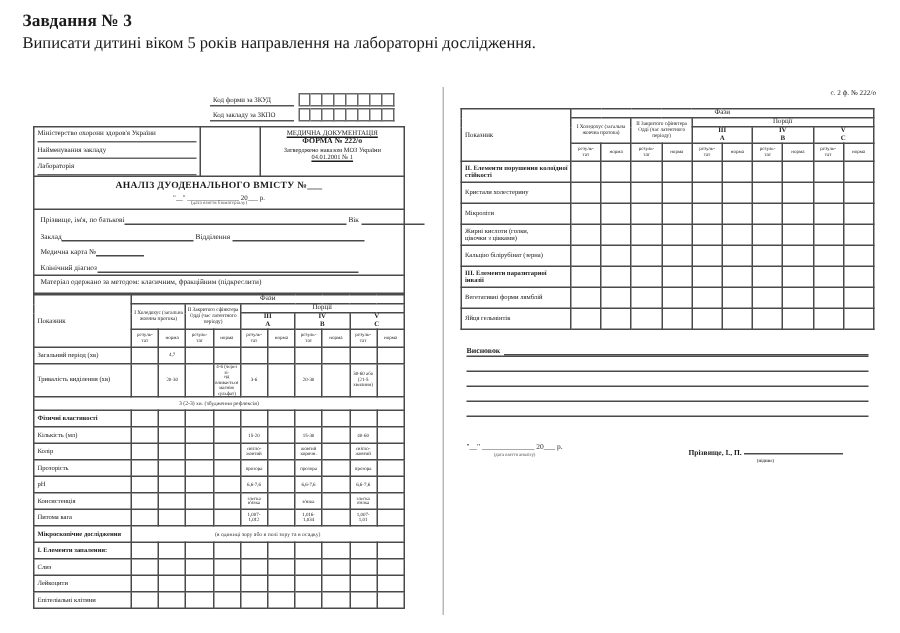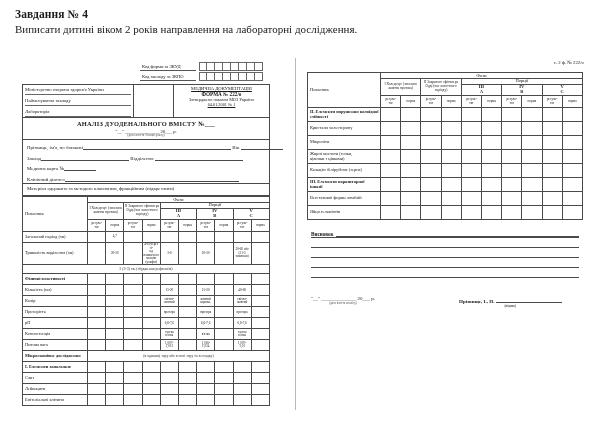--- a/index.html
+++ b/index.html
@@ -144,22 +144,22 @@
     font-size:5px;
   }
   .sigrow .datepart{position:absolute;left:0;top:0;white-space:nowrap;}
   .sigrow .namepart{position:absolute;left:148px;top:0;white-space:nowrap;font-weight:bold;}
   .tiny{font-size:3.2px;color:#555;display:block;text-align:center;}
   .dash{display:inline-block;border-bottom:1px solid #4a4a4a;height:6px;}
 </style>
 </head>
 <body>
 
-<div class="task-title">Завдання № 4</div>
-<div class="task-sub">Виписати дитині віком 2 років направлення на лабораторні дослідження.</div>
+<div class="task-title">Завдання № 3</div>
+<div class="task-sub">Виписати дитині віком 5 років направлення на лабораторні дослідження.</div>
 
 <div class="divider"></div>
 
 <div class="sheet" id="sheet-left">
 
   <div class="codeblock">
     <div class="coderow">
       <span class="codelbl">Код форми за ЗКУД</span>
       <span class="codecells">
         <span></span>

